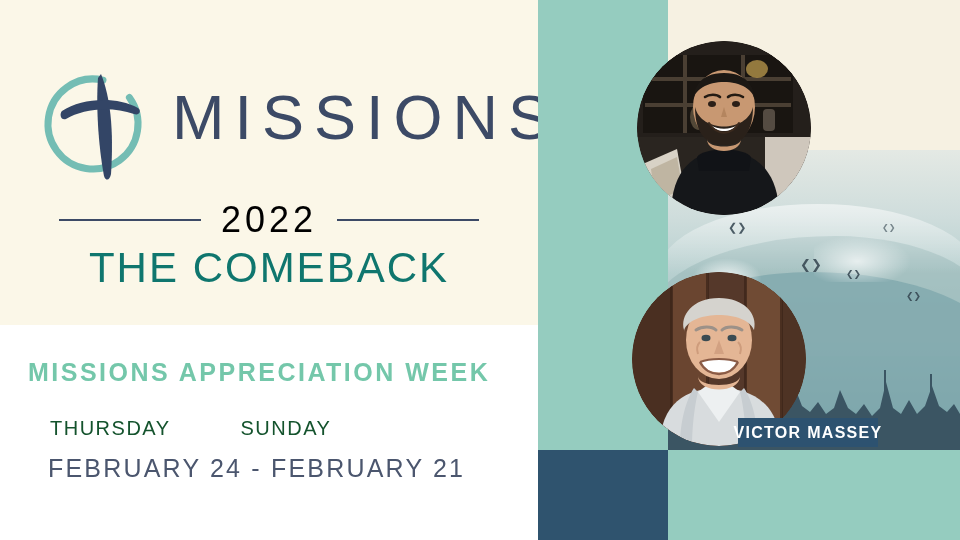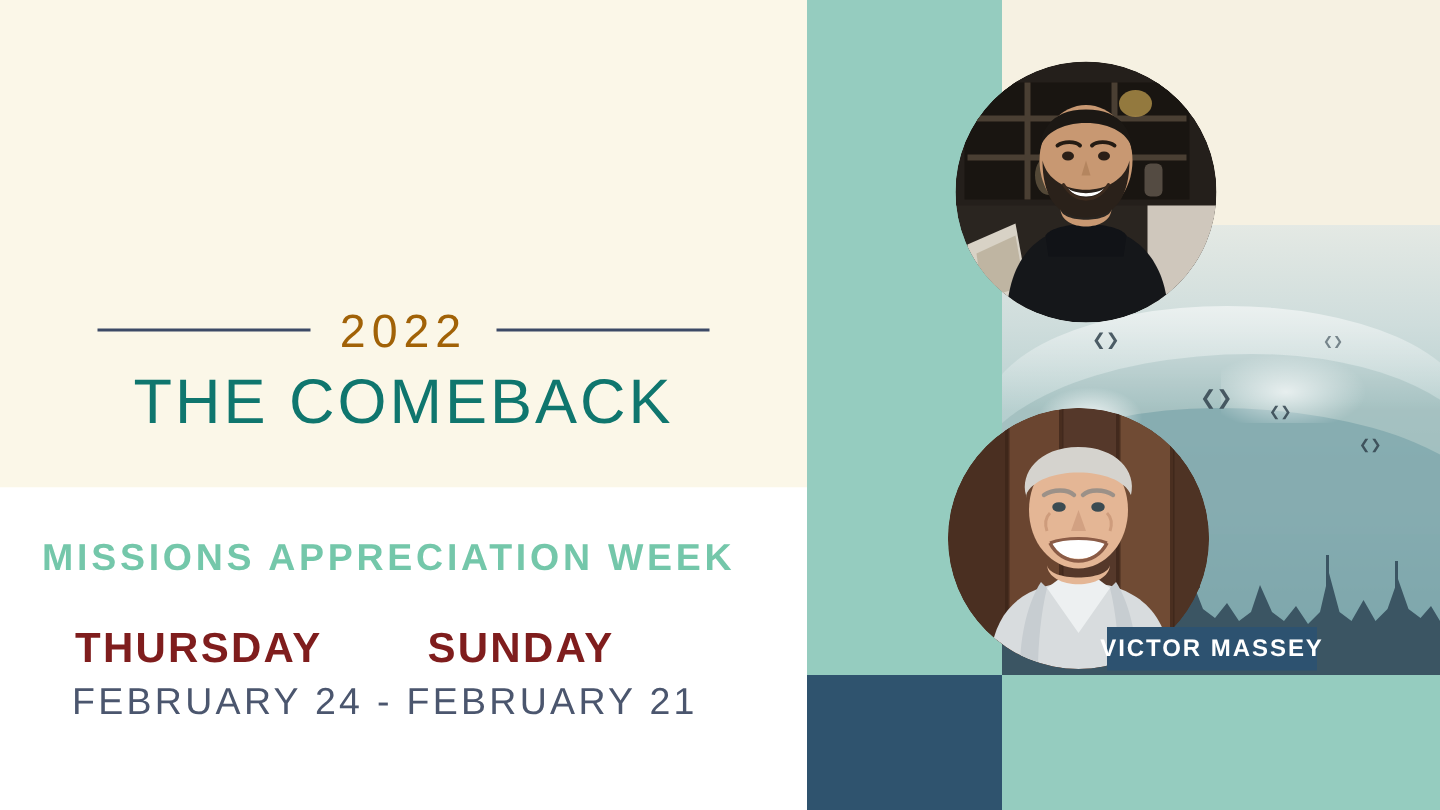--- a/index.html
+++ b/index.html
@@ -22,37 +22,37 @@
     font-size:63px;line-height:1;letter-spacing:10px;
     font-weight:300;color:#3C4A66;white-space:nowrap;
   }
 
   
   .year-row{position:absolute;left:36px;top:200px;width:466px;height:40px;
             display:flex;align-items:center;justify-content:center;gap:20px;}
   .rule{height:2px;background:#3C4A66;flex:0 0 auto;}
   .rule.l{width:142px;}
   .rule.r{width:142px;}
-  .year{font-size:31px;letter-spacing:4px;font-weight:400;color:#a16207;line-height:1;white-space:nowrap;}
+  .year{font-size:36px;letter-spacing:4px;font-weight:400;color:#000000;line-height:1;white-space:nowrap;}
 
   .comeback{
     position:absolute;left:0;top:245px;width:538px;text-align:center;
     font-size:42px;letter-spacing:2px;font-weight:400;color:#0f766e;line-height:1.1;
     white-space:nowrap;
   }
 
   
   .maw{
     position:absolute;left:28px;top:360px;
     font-size:25px;font-weight:700;letter-spacing:2.5px;color:#74C7AA;
     white-space:nowrap;line-height:1;text-align:right;
   }
   .days{
     position:absolute;left:50px;top:418px;width:430px;
-    font-size:28px;font-weight:700;letter-spacing:1.5px;color:#7f1d1d;
+    font-size:20px;font-weight:400;letter-spacing:1.5px;color:#14532d;
     line-height:1;white-space:nowrap;
   }
   .days .d2{margin-left:70px;}
   .dates{
     position:absolute;left:48px;top:456px;
     font-size:25px;font-weight:400;letter-spacing:2.2px;color:#4B566E;
     line-height:1;white-space:nowrap;
   }
 
   
@@ -94,20 +94,30 @@
   .nb-victor{left:738px;top:418px;width:140px;height:29px;}
 </style>
 </head>
 <body>
 
 <div id="stage">
 
   <div class="left-cream"></div>
   <div class="left-white"></div>
 
+  <div class="logo-row">
+    <div class="logo-mark">
+      <svg viewBox="0 0 126 128" width="126" height="128" aria-hidden="true">
+        <circle cx="55" cy="68" r="45" fill="none" stroke="#74BDB4" stroke-width="7" stroke-linecap="round" stroke-dasharray="250 36" transform="rotate(-36 55 68)"></circle>
+        <path d="M63 18 C 72 40, 76 72, 73 118 C 72 124, 68 126, 66 120 C 60 88, 58 48, 60 22 Z" fill="#334566"></path>
+        <path d="M24 55 C 44 42, 78 40, 100 52 C 104 55, 101 60, 96 58 C 74 50, 46 52, 28 63 C 23 65, 21 58, 24 55 Z" fill="#334566"></path>
+      </svg>
+    </div>
+    <div class="wordmark">MISSIONS</div>
+  </div>
 
   <div class="year-row">
     <span class="rule l"></span>
     <span class="year">2022</span>
     <span class="rule r"></span>
   </div>
 
   <div class="comeback">THE COMEBACK</div>
 
   <div class="maw">MISSIONS  APPRECIATION  WEEK</div>

